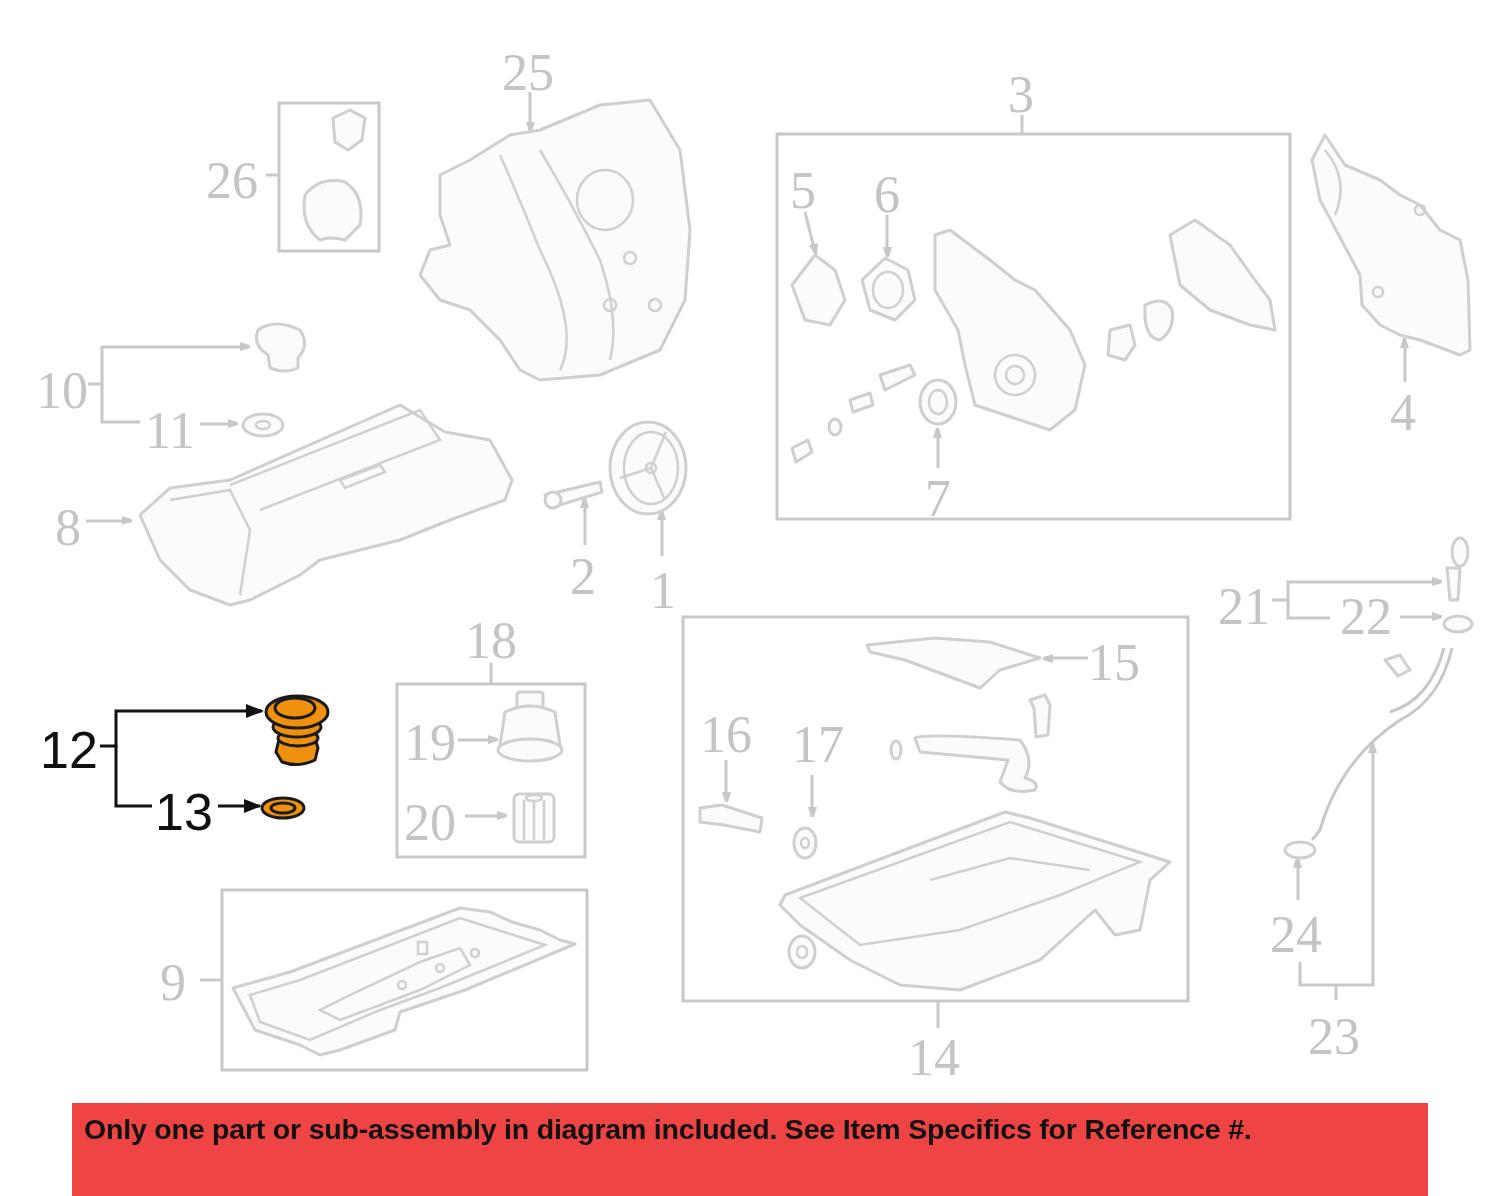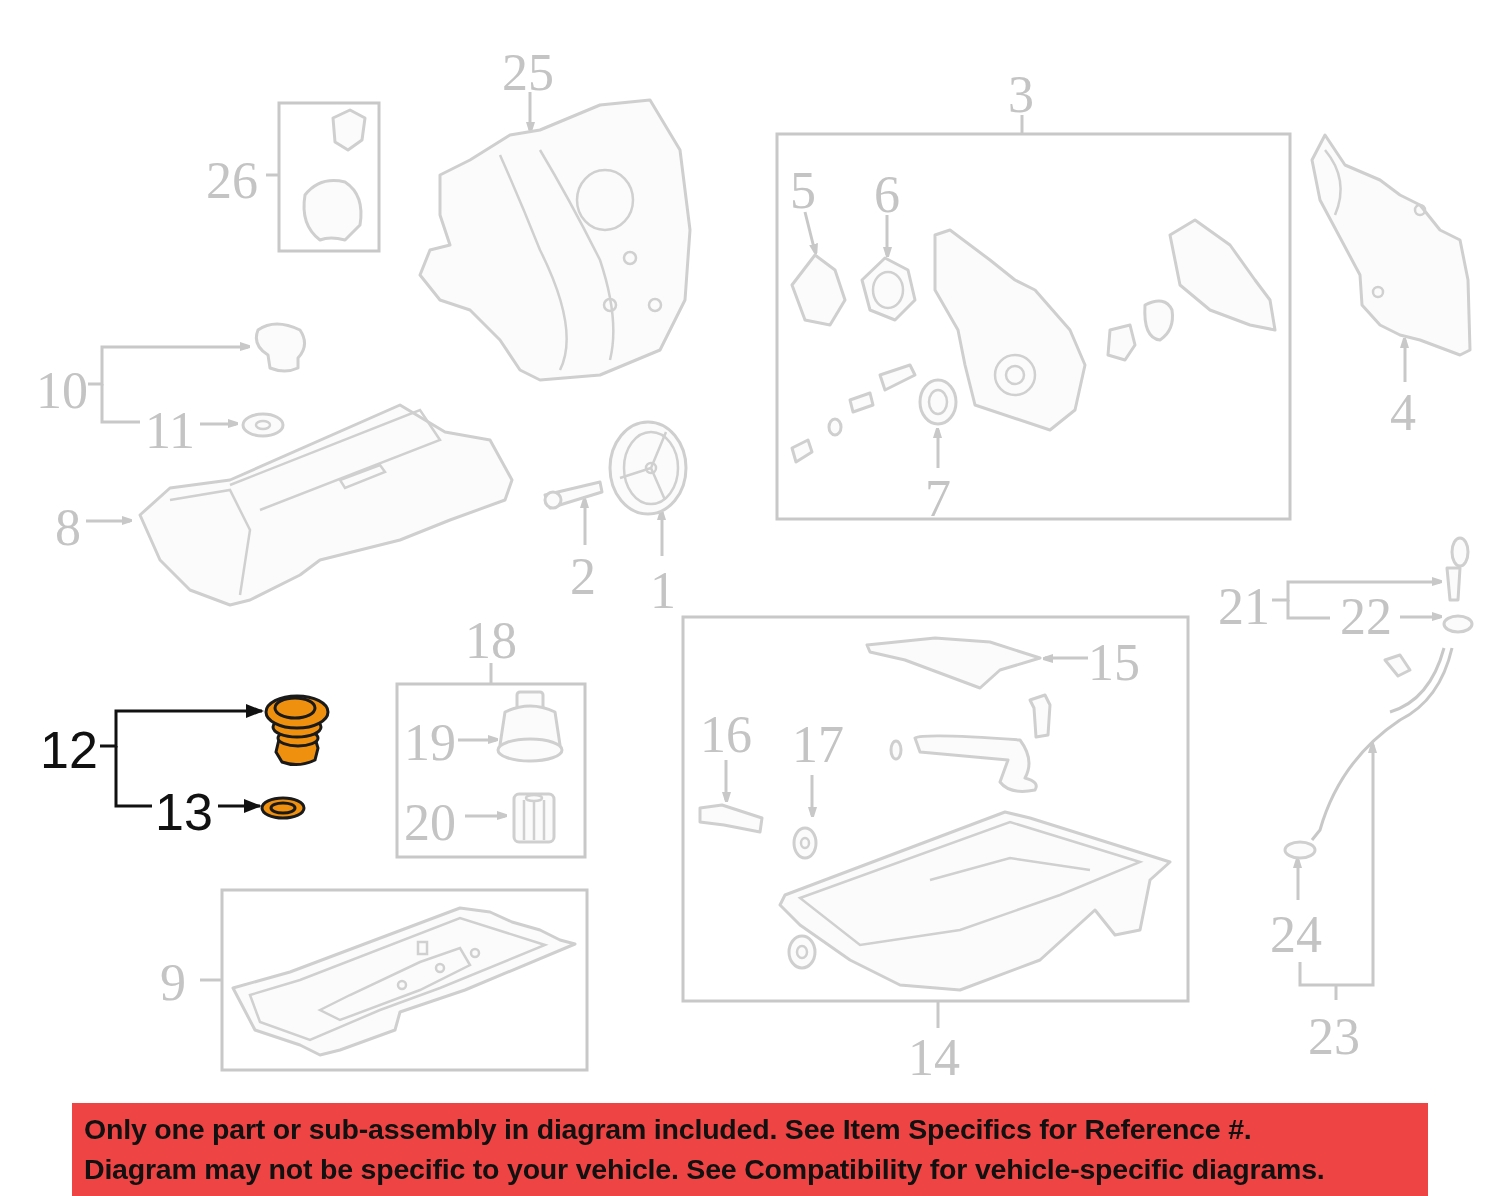--- a/index.html
+++ b/index.html
@@ -262,14 +262,13 @@
     <ellipse class="part" cx="1458" cy="624" rx="14" ry="8"></ellipse>
     <path class="ln" d="M1452,648 Q1440,700 1400,720 Q1340,760 1320,830 L1312,840"></path>
     <path class="ln" d="M1444,648 Q1430,700 1390,712"></path>
     <path class="part" d="M1385,660 L1400,655 L1410,670 L1398,676 Z"></path>
     <ellipse class="part" cx="1300" cy="850" rx="15" ry="8"></ellipse>
   </g>
 </svg>
 
 <div id="banner">
   <div class="line">Only one part or sub-assembly in diagram included. See Item Specifics for Reference #.</div>
-  <div class="line">Diagram may not be specific to your vehicle. See Compatibility for vehicle-specific diagrams.</div>
 </div>
 
 </body></html>

